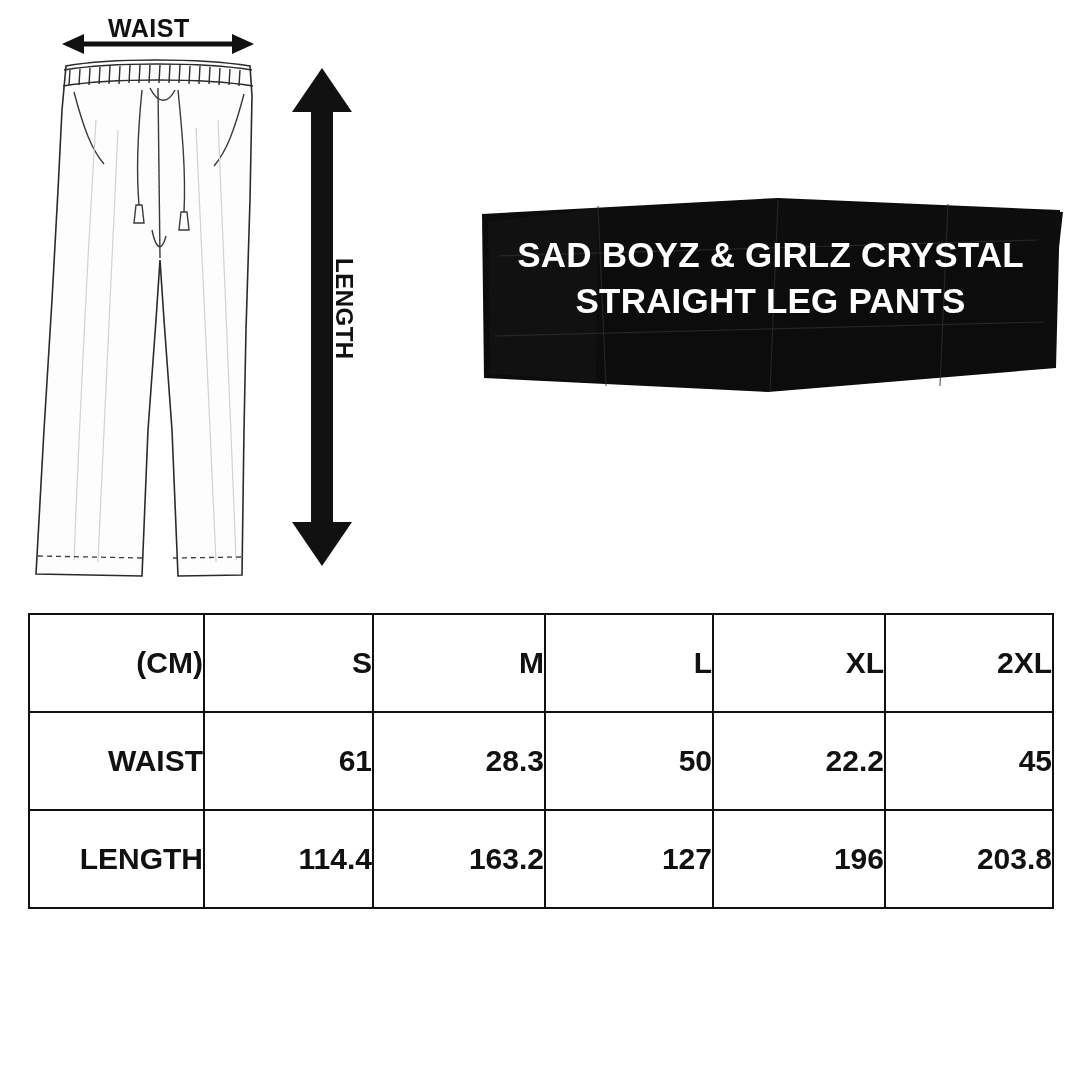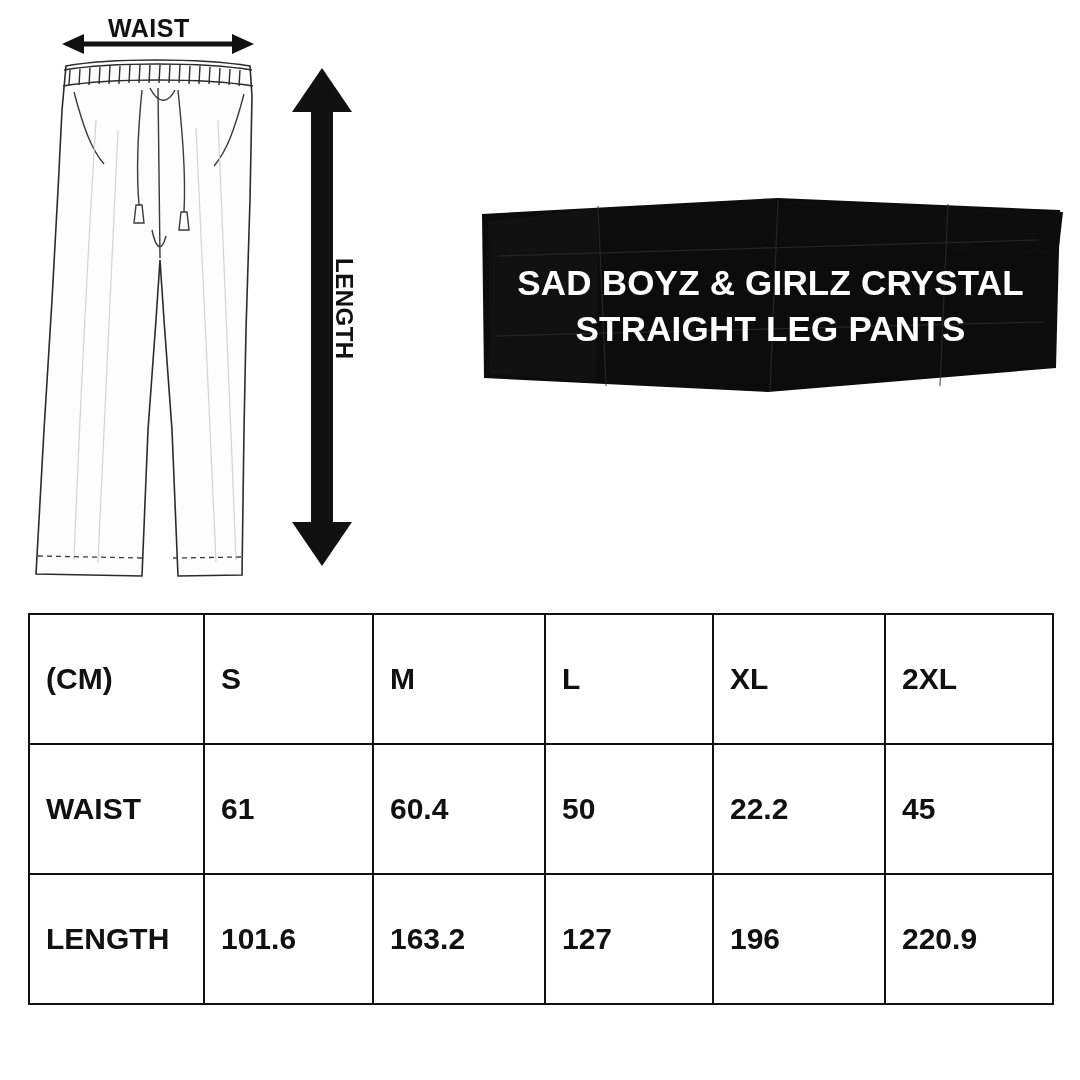--- a/index.html
+++ b/index.html
@@ -49,21 +49,21 @@
   #title-banner {
     position: absolute;
     left: 478px;
     top: 196px;
     width: 585px;
     height: 200px;
   }
   #title-banner .banner-text {
     position: absolute;
     left: 0;
-    top: 64px;
+    top: 36px;
     width: 585px;
     text-align: center;
     color: #ffffff;
     font-size: 35px;
     font-weight: 700;
     line-height: 1.3;
     letter-spacing: 0.2px;
     z-index: 2;
   }
 
@@ -72,25 +72,25 @@
     position: absolute;
     left: 28px;
     top: 613px;
     width: 1024px;
     border-collapse: collapse;
     table-layout: fixed;
   }
   #size-table td, #size-table th {
     border: 2px solid #111111;
     height: 96px;
-    text-align: left;
+    text-align: right;
     vertical-align: middle;
     font-size: 30px;
     font-weight: 700;
-    padding: 16px;
+    padding: 0;
   }
   #size-table th {
     font-weight: 700;
   }
   #size-table .row-head {
     font-weight: 700;
   }
   #size-table col.c0 { width: 175px; }
   #size-table col.c1 { width: 169px; }
   #size-table col.c2 { width: 172px; }
@@ -216,27 +216,27 @@
       <th>M</th>
       <th>L</th>
       <th>XL</th>
       <th>2XL</th>
     </tr>
   </thead>
   <tbody>
     <tr>
       <td class="row-head">WAIST</td>
       <td>61</td>
-      <td>60.4</td>
+      <td>28.3</td>
       <td>50</td>
       <td>22.2</td>
       <td>45</td>
     </tr>
     <tr>
       <td class="row-head">LENGTH</td>
-      <td>101.6</td>
+      <td>114.4</td>
       <td>163.2</td>
       <td>127</td>
       <td>196</td>
-      <td>220.9</td>
+      <td>203.8</td>
     </tr>
   </tbody>
 </table>
 
 </body></html>

